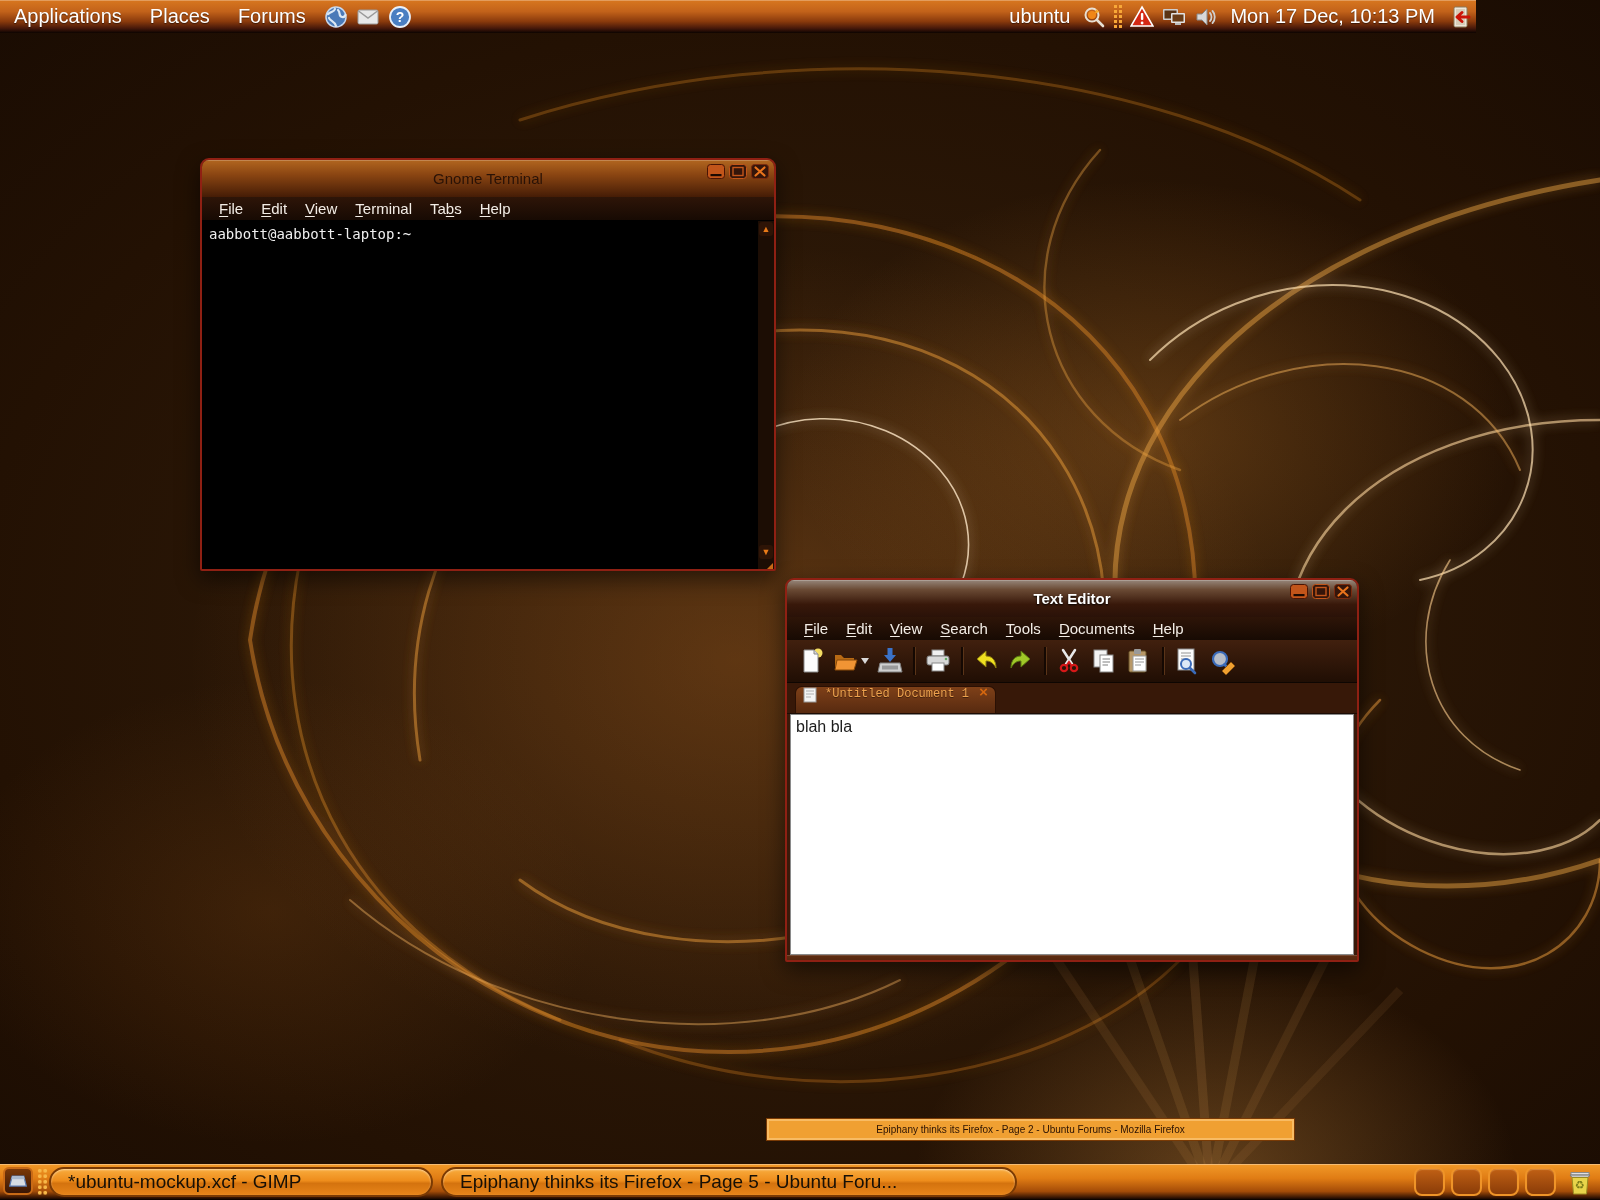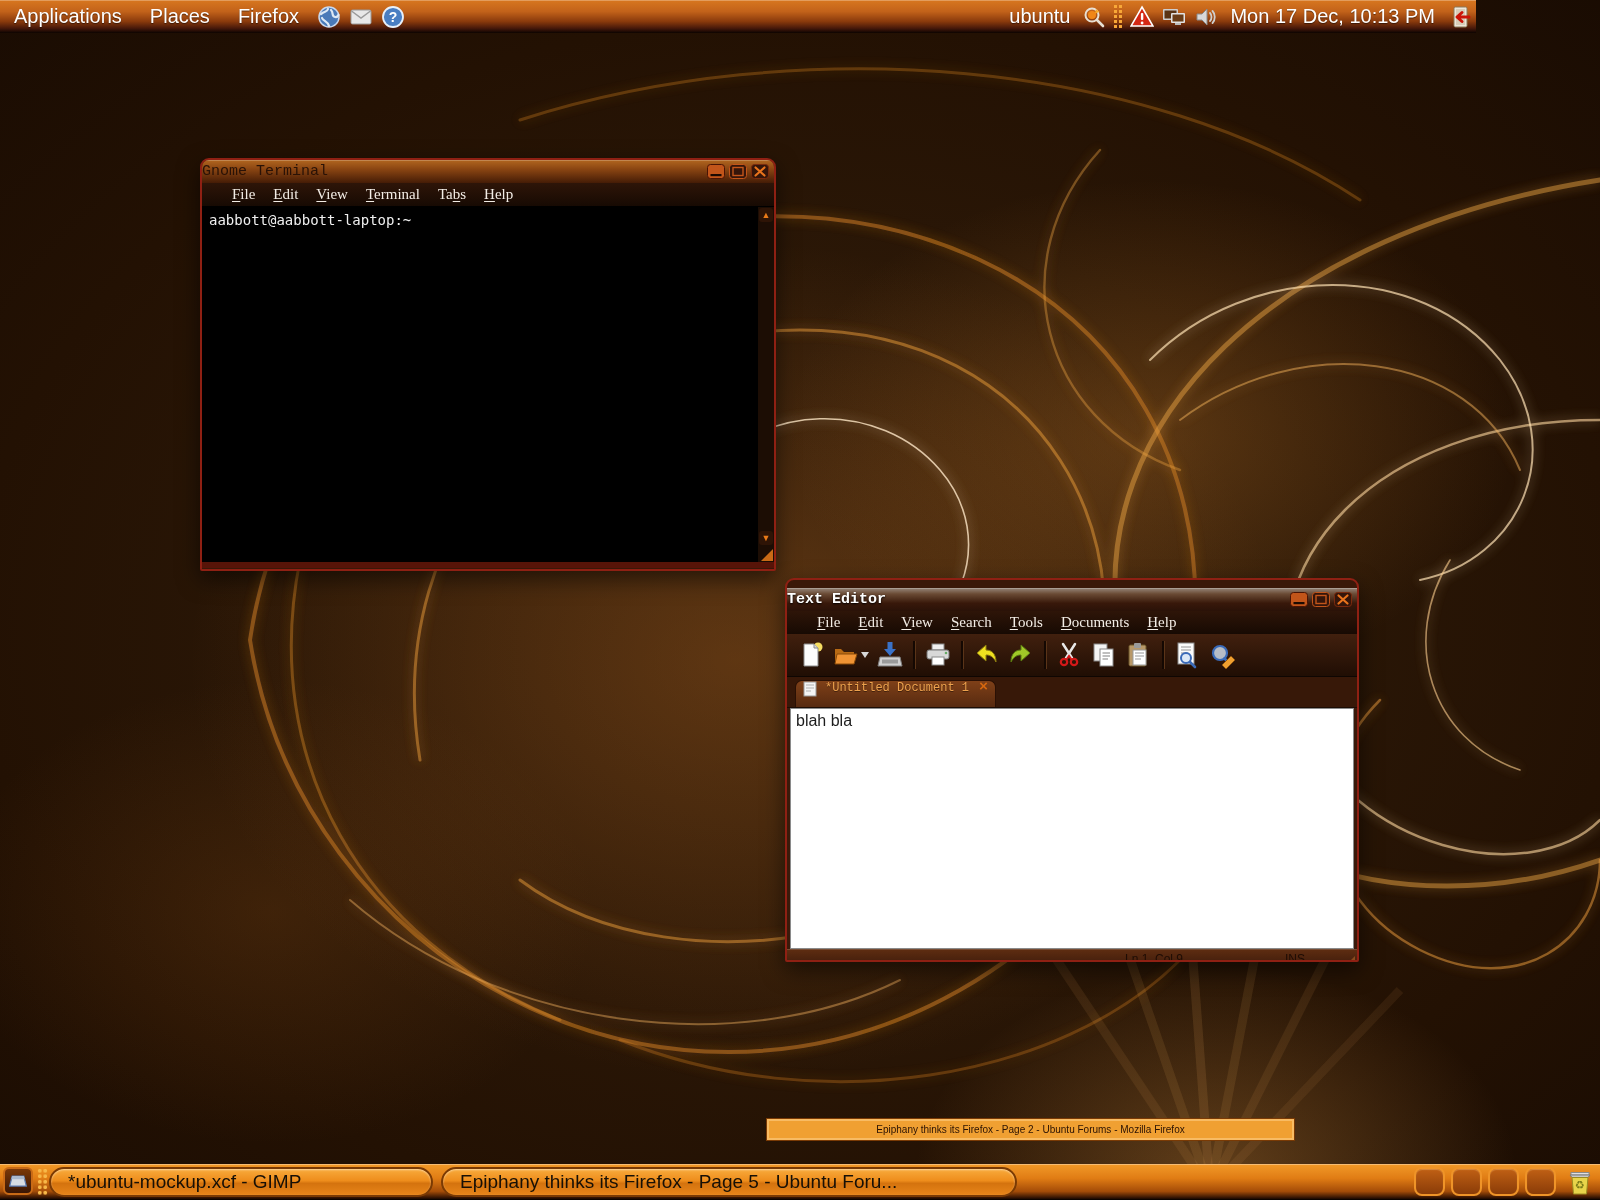--- a/index.html
+++ b/index.html
@@ -23,46 +23,46 @@
   .pmenu{padding:0 14px;height:33px;line-height:32px;cursor:default;text-shadow:0 1px 1px rgba(0,0,0,.5);}
   .picon{width:26px;height:26px;display:inline-flex;align-items:center;justify-content:center;margin:0 3px;}
   .picon svg{width:24px;height:24px;}
   .spacer{flex:1;}
   .ptext{margin:0 8px;text-shadow:0 1px 1px rgba(0,0,0,.5);white-space:nowrap;}
   .pdots{width:10px;height:26px;margin:0 3px;
     background-image:radial-gradient(circle,#f8a838 1.4px,rgba(0,0,0,0) 2px);background-size:5px 5px;}
   
   .window{position:absolute;border:2px solid #8f2013;border-radius:9px 9px 2px 2px;
     box-shadow:0 8px 22px rgba(0,0,0,.55);overflow:hidden;background:#3a1808;}
-  .titlebar{position:relative;height:23px;display:flex;align-items:center;justify-content:flex-start;
-    font-size:15px;box-shadow:inset 0 1px 0 rgba(255,255,255,.22);font-family:Liberation Mono, monospace;}
+  .titlebar{position:relative;height:37px;display:flex;align-items:center;justify-content:center;
+    font-size:15px;box-shadow:inset 0 1px 0 rgba(255,255,255,.22);}
   .wbtns{position:absolute;right:5px;top:4px;display:flex;gap:4px;}
   .wbtn{width:18px;height:15px;display:inline-flex;}
   .wbtn svg{width:18px;height:15px;}
-  .menubar{display:flex;align-items:center;height:23px;padding-left:21px;
-    background:linear-gradient(180deg,#2e1508,#170a03);color:#f3ede6;font-size:15px;font-family:Liberation Serif, serif;}
+  .menubar{display:flex;align-items:center;height:23px;padding-left:8px;
+    background:linear-gradient(180deg,#2e1508,#170a03);color:#f3ede6;font-size:15px;}
   .wmenu-item{padding:0 9px;cursor:default;}
   .wmenu-item u{text-underline-offset:2px;}
   
   .terminal{left:200px;top:158px;width:572px;height:409px;z-index:10;}
   .term-title{background:linear-gradient(180deg,#b2661f 0%,#8a4512 40%,#451c06 100%);color:#2a1206;}
   .term-body{position:relative;height:355px;background:#000;border-top:1px solid #000;}
   .term-text{position:absolute;left:7px;top:5px;color:#efefef;
     font-family:"DejaVu Sans Mono",monospace;font-size:14px;}
   .term-scroll{position:absolute;right:0;top:0;width:16px;height:100%;background:#1c0d04;}
   .sbtn{position:absolute;left:1px;width:14px;height:14px;color:#e87a18;font-size:9px;
     line-height:14px;text-align:center;background:#2e1406;border-radius:3px;}
   .sbtn.up{top:1px;} .sbtn.dn{bottom:17px;}
   .term-grip{position:absolute;right:1px;bottom:1px;width:0;height:0;
     border-left:12px solid transparent;border-bottom:12px solid #c96a16;}
   .term-bottom{height:6px;background:#571408;}
   
   .editor{left:785px;top:578px;width:570px;height:380px;z-index:20;}
   .ed-title{background:linear-gradient(180deg,#96867a 0%,#6a4a34 26%,#38180a 66%,#2a1208 100%);
-    color:#fff;font-weight:bold;text-shadow:0 1px 2px #000;margin-top:8px;}
+    color:#fff;font-weight:bold;text-shadow:0 1px 2px #000;}
   .toolbar{display:flex;align-items:center;height:42px;padding-left:8px;gap:3px;
     background:linear-gradient(180deg,#41200e,#200e04);border-bottom:1px solid #0e0602;}
   .tbtn{border:0;padding:1px;margin:0;background:transparent;width:32px;height:34px;
     display:inline-flex;align-items:center;justify-content:center;cursor:default;}
   .tbtn svg{width:28px;height:28px;}
   .tsep{width:2px;height:28px;margin:0 4px;background:#140802;box-shadow:1px 0 0 #5a3418;}
   .tdrop{width:10px;height:34px;display:inline-flex;align-items:center;margin-left:-4px;}
   .tdrop svg{width:8px;height:6px;}
   .tabbar{height:30px;background:#371808;display:flex;align-items:flex-end;padding-left:8px;
     border-bottom:1px solid #1c0c04;}
@@ -144,21 +144,21 @@
         <path d="M1210,1190 L1330,950" stroke-width="9" opacity="0.12"></path>
         <path d="M1210,1190 L1400,990" stroke-width="9" opacity="0.10"></path>
       </g>
     </svg>
   </div>
 
   <div class="toppanel">
     <div style="display:flex" id="top-menus">
         <span class="pmenu">Applications</span>
         <span class="pmenu">Places</span>
-        <span class="pmenu">Firefox</span>
+        <span class="pmenu">Forums</span>
       </div>
     <div style="display:flex" id="top-left-icons">
         <span class="picon">
           <svg viewBox="0 0 24 24">
             <circle cx="12" cy="12" r="10" fill="#4a7ab8" stroke="#c8d8ee" stroke-width="1.5"></circle>
             <path d="M4 9 C8 6 10 7 11 4 M12 21 C11 16 6 16 5 13 M14 5 C17 8 14 11 18 12 C20 12.5 21 11 21.5 10" stroke="#dce8f4" stroke-width="2.2" fill="none" stroke-linecap="round"></path>
           </svg>
         </span>
         <span class="picon">
           <svg viewBox="0 0 24 24">

